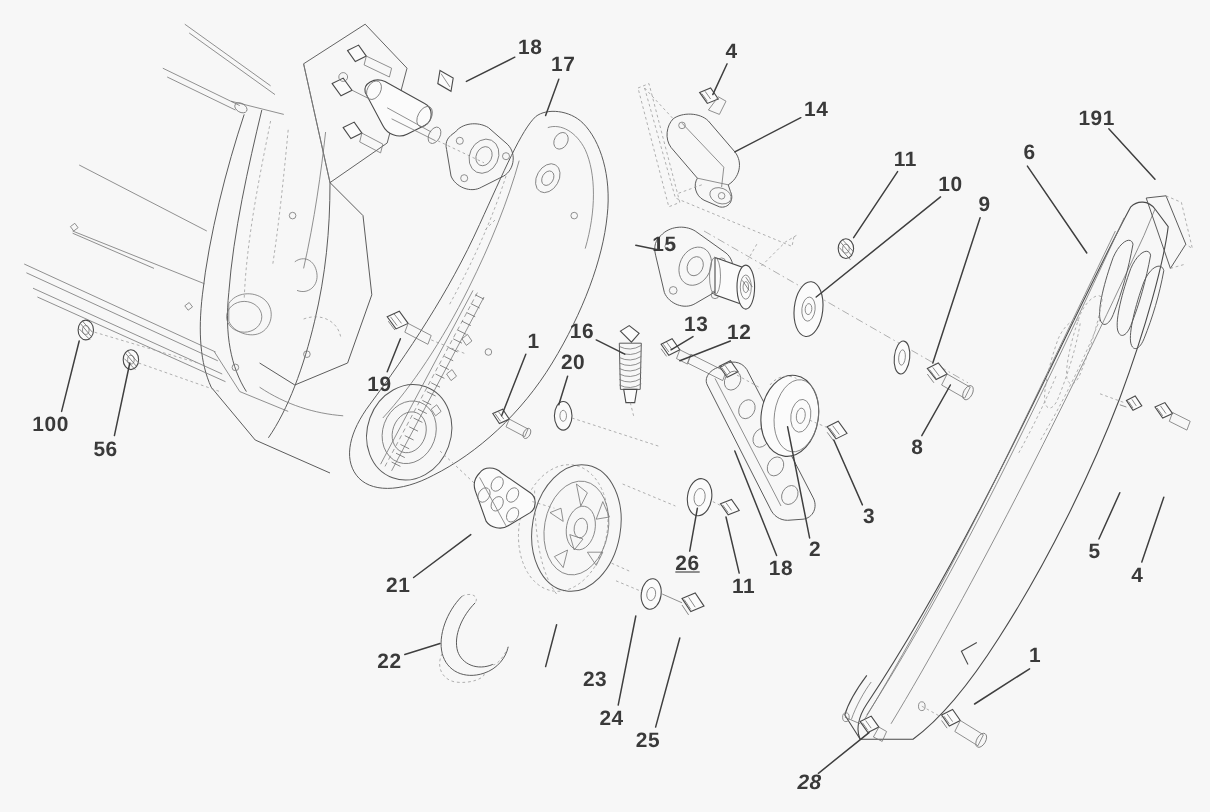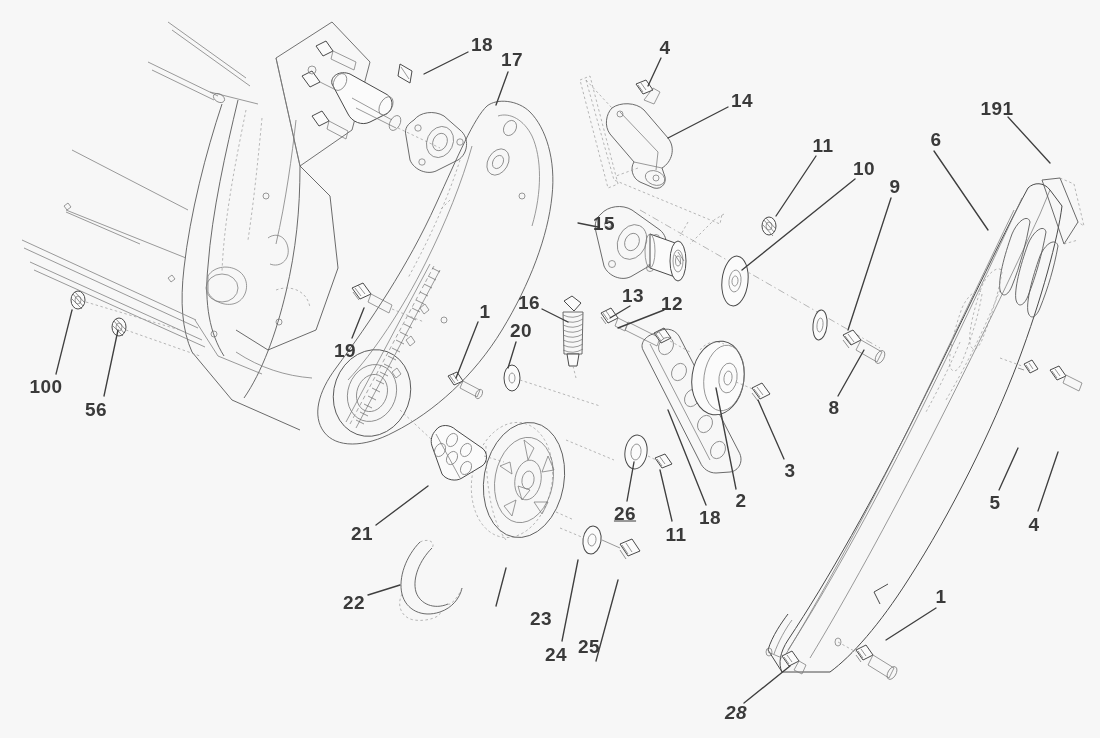--- a/index.html
+++ b/index.html
@@ -536,18 +536,18 @@
       <div class="callout" style="left: 741px; top: 500px;">2</div>
       <div class="callout" style="left: 710px; top: 517px;">18</div>
       <div class="callout" style="left: 625px; top: 513px; text-decoration: underline;">26</div>
       <div class="callout" style="left: 676px; top: 534px;">11</div>
       <div class="callout" style="left: 995px; top: 502px;">5</div>
       <div class="callout" style="left: 1034px; top: 524px;">4</div>
       <div class="callout" style="left: 362px; top: 533px;">21</div>
       <div class="callout" style="left: 354px; top: 602px;">22</div>
       <div class="callout" style="left: 493px; top: 618px; margin-left: 48px;">23</div>
       <div class="callout" style="left: 556px; top: 654px;">24</div>
-      <div class="callout" style="left: 589px; top: 646px; text-align: right;">25</div>
+      <div class="callout" style="left: 589px; top: 674px; text-align: right;">25</div>
       <div class="callout" style="left: 941px; top: 596px;">1</div>
       <div class="callout" style="left: 736px; top: 712px; font-style: italic;">28</div>
     </div>
 
 </div>
 
 </body></html>

